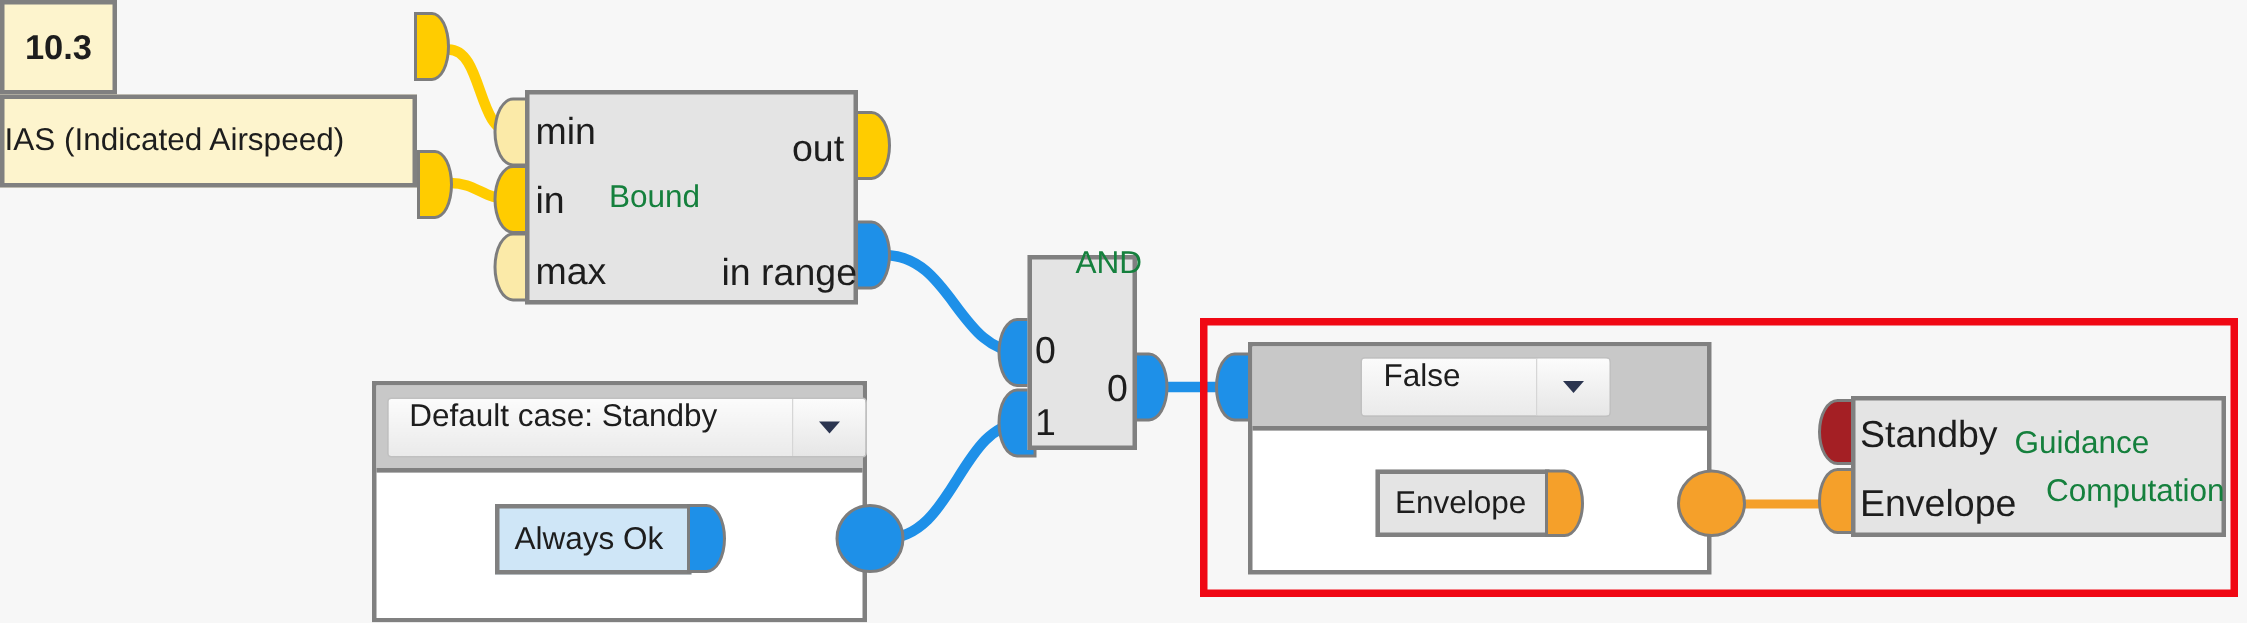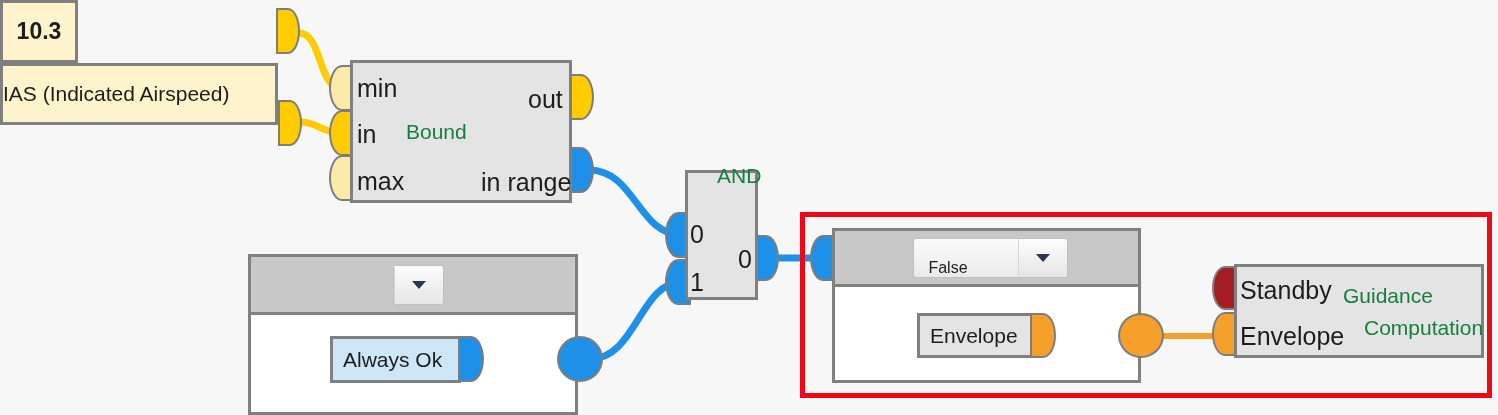--- a/index.html
+++ b/index.html
@@ -79,26 +79,26 @@
     left: 0; right: 0; top: 0;
     background: #c8c8c8;
     border-bottom: 3px solid #808080;
     display: flex;
     align-items: center;
     justify-content: center;
   }
   .combo {
     box-sizing: border-box;
     display: flex;
-    align-items: flex-end;
+    align-items: flex-start;
     background: linear-gradient(#fbfbfb, #eaeaea);
     border: 1px solid #c0c0c0;
     border-radius: 3px;
     height: 40px;
-    font-size: 16px;
+    font-size: 21px;
     color: #1d1d1d;
     gap: 38px;
   }
   .combo-text {
     padding: 0 12px 0 14px;
     white-space: nowrap;
   }
   .combo-arrow {
     width: 48px;
     height: 100%;
@@ -193,20 +193,21 @@
 
   <div class="node" style="left:685px; top:170px; width:73px; height:130px;"></div>
   <div class="blocklabel" style="left:694px; top:164px;margin-left:23px;">AND</div>
   <div class="portlabel" style="left:690px; top:220px;">0</div>
   <div class="portlabel" style="left:690px; top:268px;">1</div>
   <div class="portlabel" style="left:738px; top:245px;">0</div>
 
   <div class="container-node" style="left:248px; top:254px; width:330px; height:161px;">
     <div class="container-header" style="height:55px;">
       <div class="combo" style="margin-left:10px;">
+        <span class="combo-text">Default case: Standby</span>
         <span class="combo-arrow">
           <svg width="16" height="10" viewBox="0 0 16 10">
               <path d="M1 1 L8 9 L15 1 Z" fill="#2b3550"></path>
             </svg>
         </span>
       </div>
     </div>
   </div>
   <div class="chip blue" style="left:330px; top:336px; width:131px; height:47px;">
     <span>Always Ok</span>

